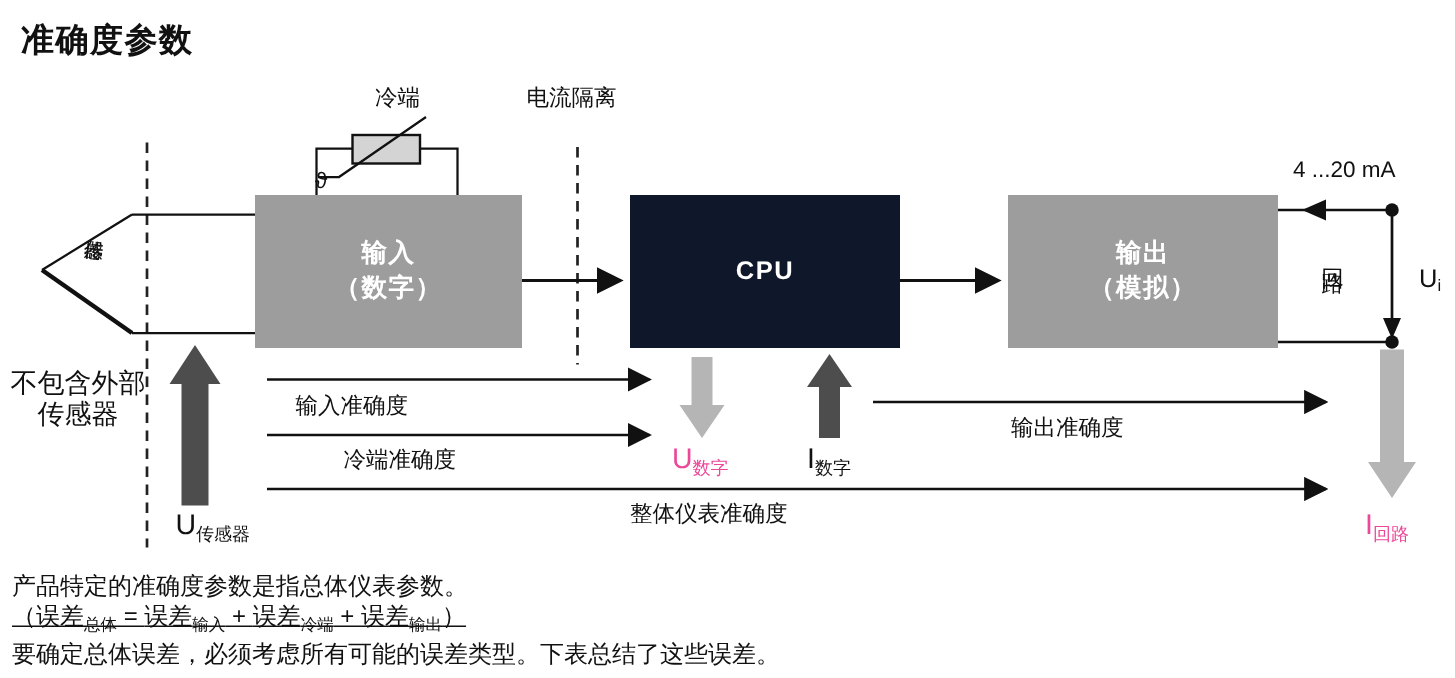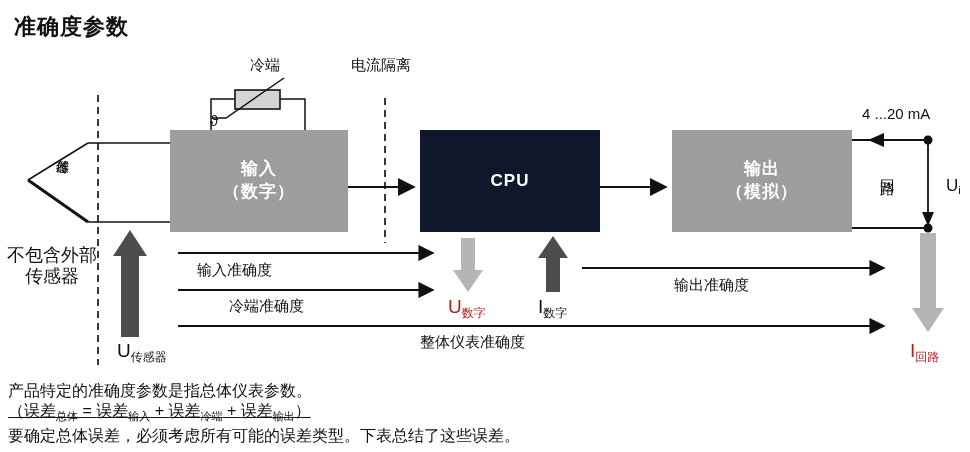--- a/index.html
+++ b/index.html
@@ -10,21 +10,21 @@
   .block { position:absolute; top:130px; height:102px; z-index:1; display:flex; flex-direction:column; align-items:center; justify-content:center; color:#fff; font-weight:bold; font-size:17px; line-height:1.35; letter-spacing:1px; }
   .block-input  { left:170px; width:178px; background:#9d9d9d; }
   .block-cpu    { left:420px; width:180px; background:#0f172a; }
   .block-output { left:672px; width:180px; background:#9d9d9d; }
   .vtext { writing-mode:vertical-rl; text-orientation:upright; letter-spacing:2px; }
   .sensor-text { left:55px; top:150px; font-size:13px; letter-spacing:0; transform:rotate(7deg); }
   .loop-text { left:877px; top:167px; font-size:15px; line-height:1.35; }
   .note { left:2px; top:245px; width:100px; text-align:center; line-height:1.15; font-size:18px; }
   .sigmain { font-size:19px; }
   .sigsub  { font-size:12px; vertical-align:-4px; }
-  .muted { color:#b91c1c; }
+  .muted { color:#ec4899; }
   .theta { left:210px; top:112px; font-size:15px; }
   .uisub { font-size:11px; vertical-align:-3px; }
   .footer { font-size:16px; color:#111; }
   .fsub { font-size:11px; vertical-align:-4px; }
 </style>
 </head>
 <body>
 
 <svg id="shapes" viewBox="0 0 970 452" xmlns="http://www.w3.org/2000/svg">
   <defs>

